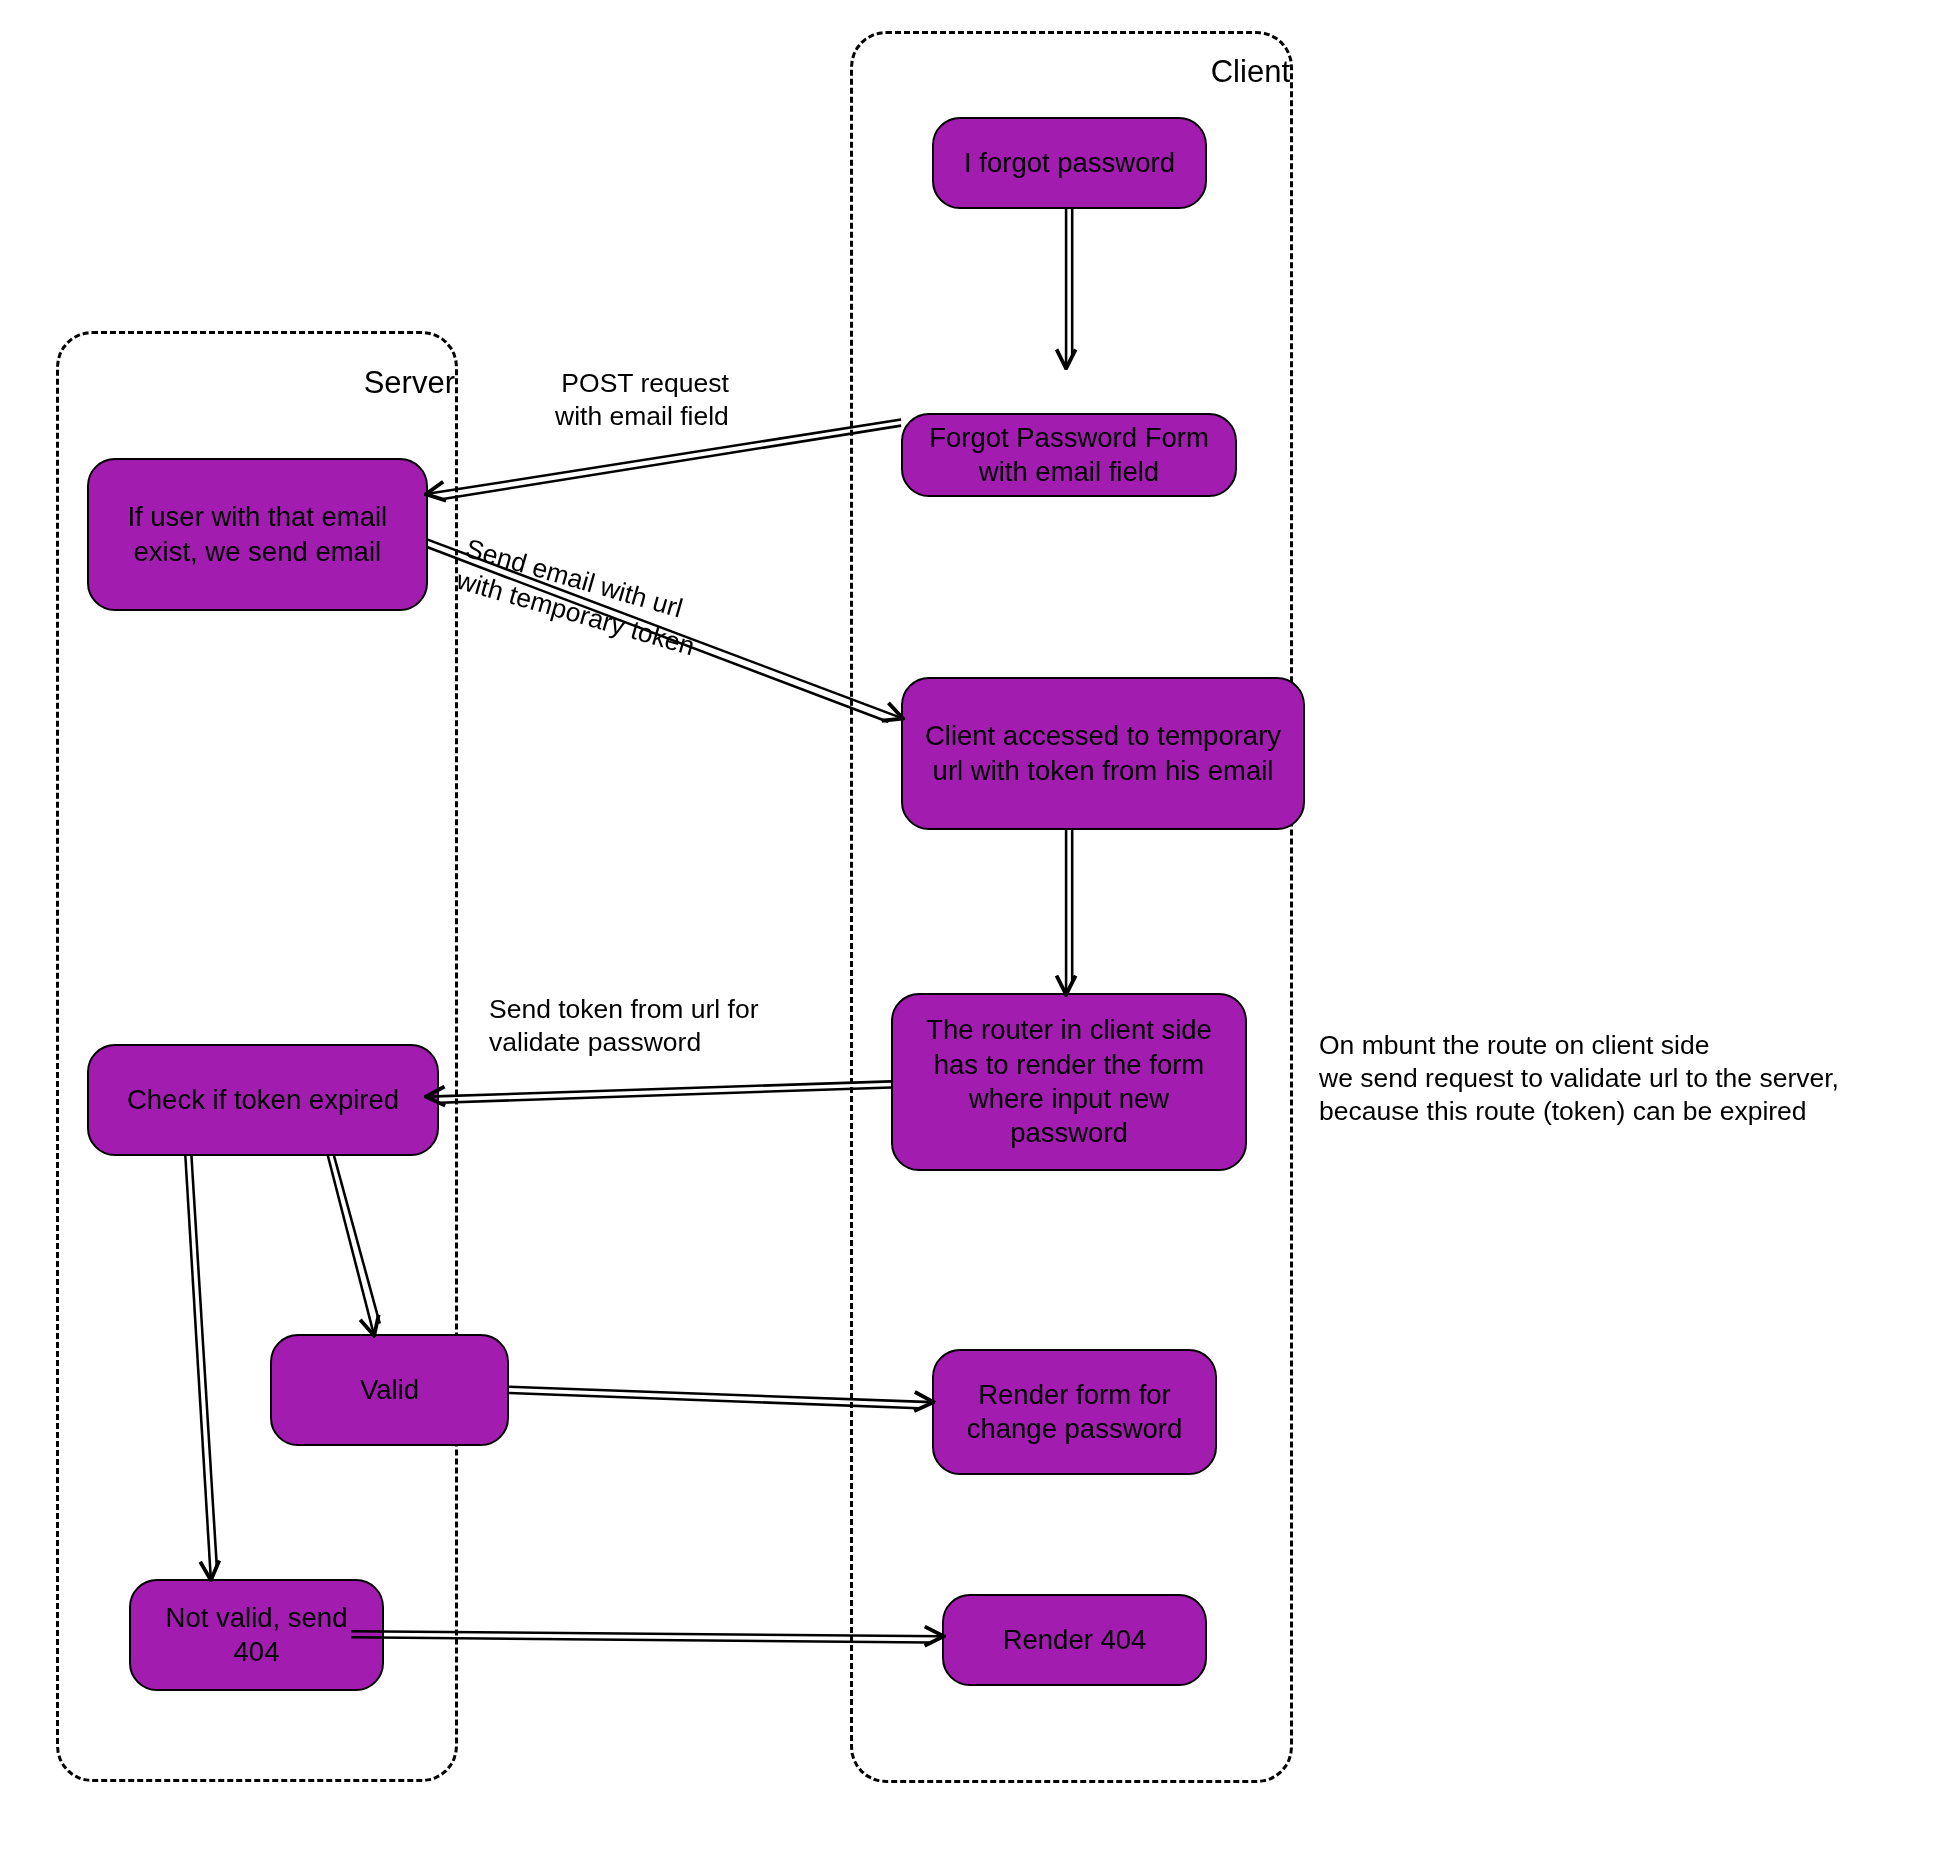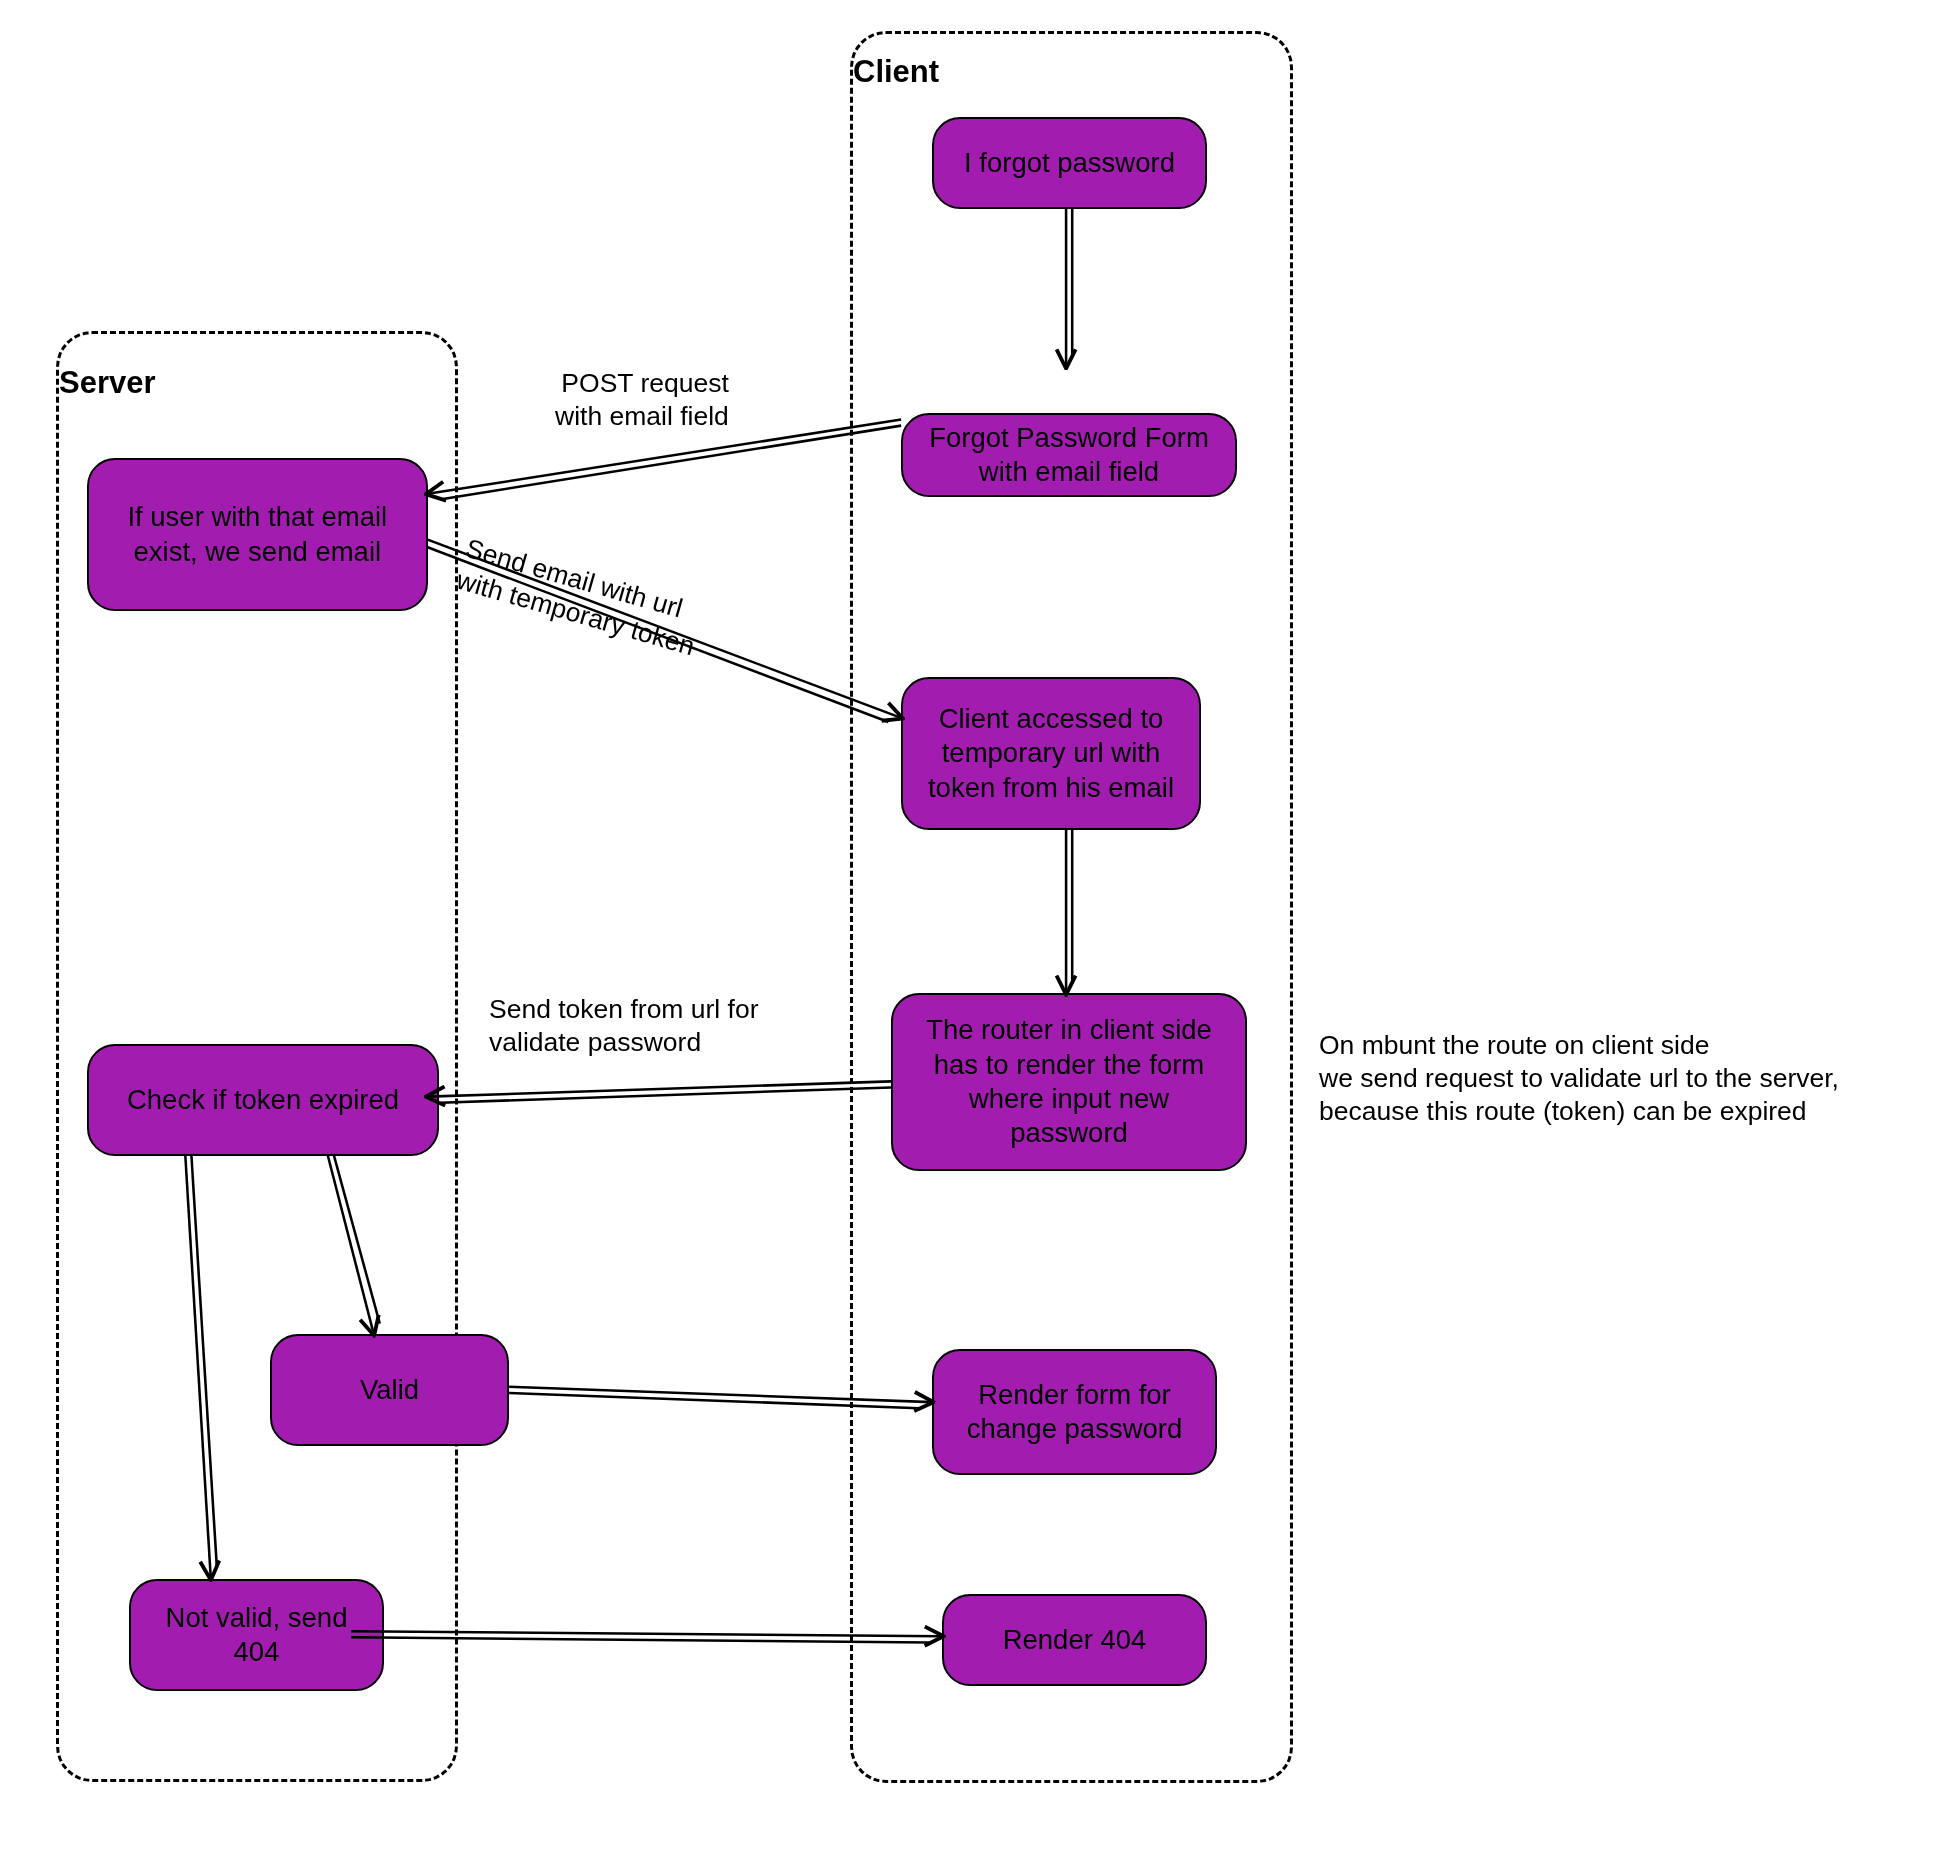--- a/index.html
+++ b/index.html
@@ -18,23 +18,22 @@
   }
   .lane {
     position: absolute;
     border: 3.1px dashed #000;
     border-radius: 36px;
     box-sizing: border-box;
   }
   .lane-title {
     position: absolute;
     font-size: 31px;
-    text-align: left;
+    text-align: right;
     width: 100%;
-    font-weight: bold;
   }
   .node {
     position: absolute;
     border: 2.5px solid #000;
     border-radius: 28px;
     box-sizing: border-box;
     display: flex;
     align-items: center;
     justify-content: center;
     text-align: center;
@@ -68,21 +67,21 @@
 
   <div class="lane" style="left:850px; top:31px; width:443px; height:1752px;">
     <div class="lane-title" style="top:20.4px;">Client</div>
   </div>
 
   <div class="node" style="left:932px; top:117px; width:275px; height:92px;">I forgot password</div>
 
   <div class="node" style="left:901px; top:367px; width:336px; height:84px;margin-top:46px;">Forgot Password Form
 with email field</div>
 
-  <div class="node" style="left:901px; top:677px; width:300px; height:153px;">Client accessed to
+  <div class="node" style="left:901px; top:677px; width:404px; height:153px;">Client accessed to
 temporary url with
 token from his email</div>
 
   <div class="node" style="left:891px; top:993px; width:356px; height:178px;">The router in client
 side has to render the
 form where input new
 password</div>
 
   <div class="node" style="left:932px; top:1349px; width:285px; height:126px;">Render form for
 change password</div>

